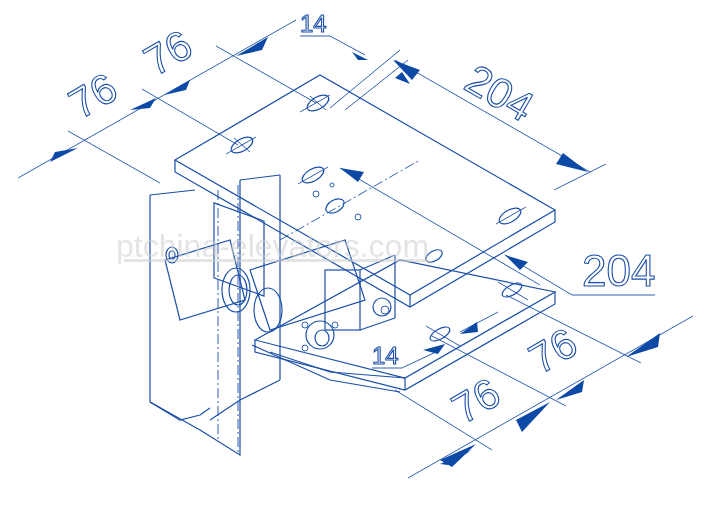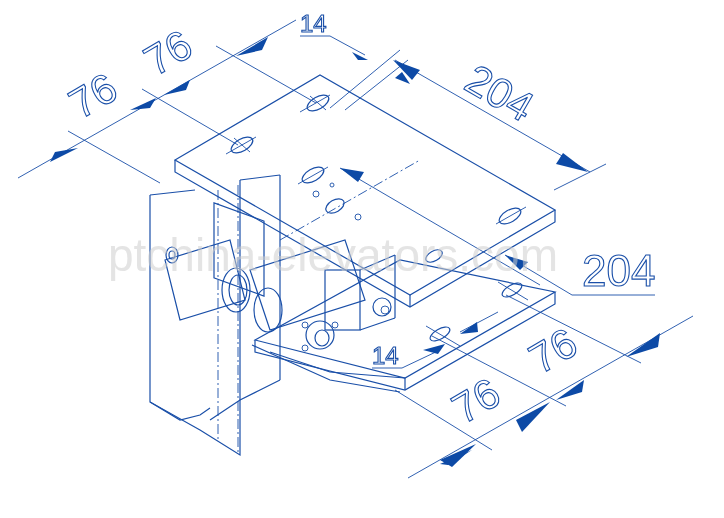--- a/index.html
+++ b/index.html
@@ -3,22 +3,22 @@
 <meta charset="utf-8">
 <style>
   html, body { margin:0; padding:0; background:#ffffff; }
   body { width:724px; height:518px; overflow:hidden; position:relative; }
   #drawing { position:absolute; left:0; top:0; width:724px; height:518px; }
   .ln { stroke:#1a4fa8; stroke-width:1.2; fill:none; }
   .ln-thin { stroke:#1a4fa8; stroke-width:0.9; fill:none; }
   .ln-dash { stroke:#1a4fa8; stroke-width:0.9; fill:none; stroke-dasharray:10 3 2 3; }
   .arrow { fill:#0d4aa6; stroke:none; }
   .dimtext { font-family:"Liberation Sans", sans-serif; fill:none; stroke:#1a4fa8; stroke-width:1.1; }
-  .watermark { position:absolute; left:108px; top:228px; font-family:"Liberation Sans", sans-serif;
-               font-size:46px; color:rgba(205,205,205,0.55); letter-spacing:0px; white-space:nowrap; pointer-events:none; }
+  .watermark { position:absolute; left:116px; top:228px; font-family:"Liberation Sans", sans-serif;
+               font-size:32px; color:rgba(205,205,205,0.55); letter-spacing:0px; white-space:nowrap; pointer-events:none;text-decoration:underline; }
 </style>
 </head>
 <body>
 
 <svg id="drawing" viewBox="0 0 724 518" xmlns="http://www.w3.org/2000/svg">
 
   <g>
 
     <polygon class="ln" points="175,160 320,75 555,210 410,295"></polygon>
 

